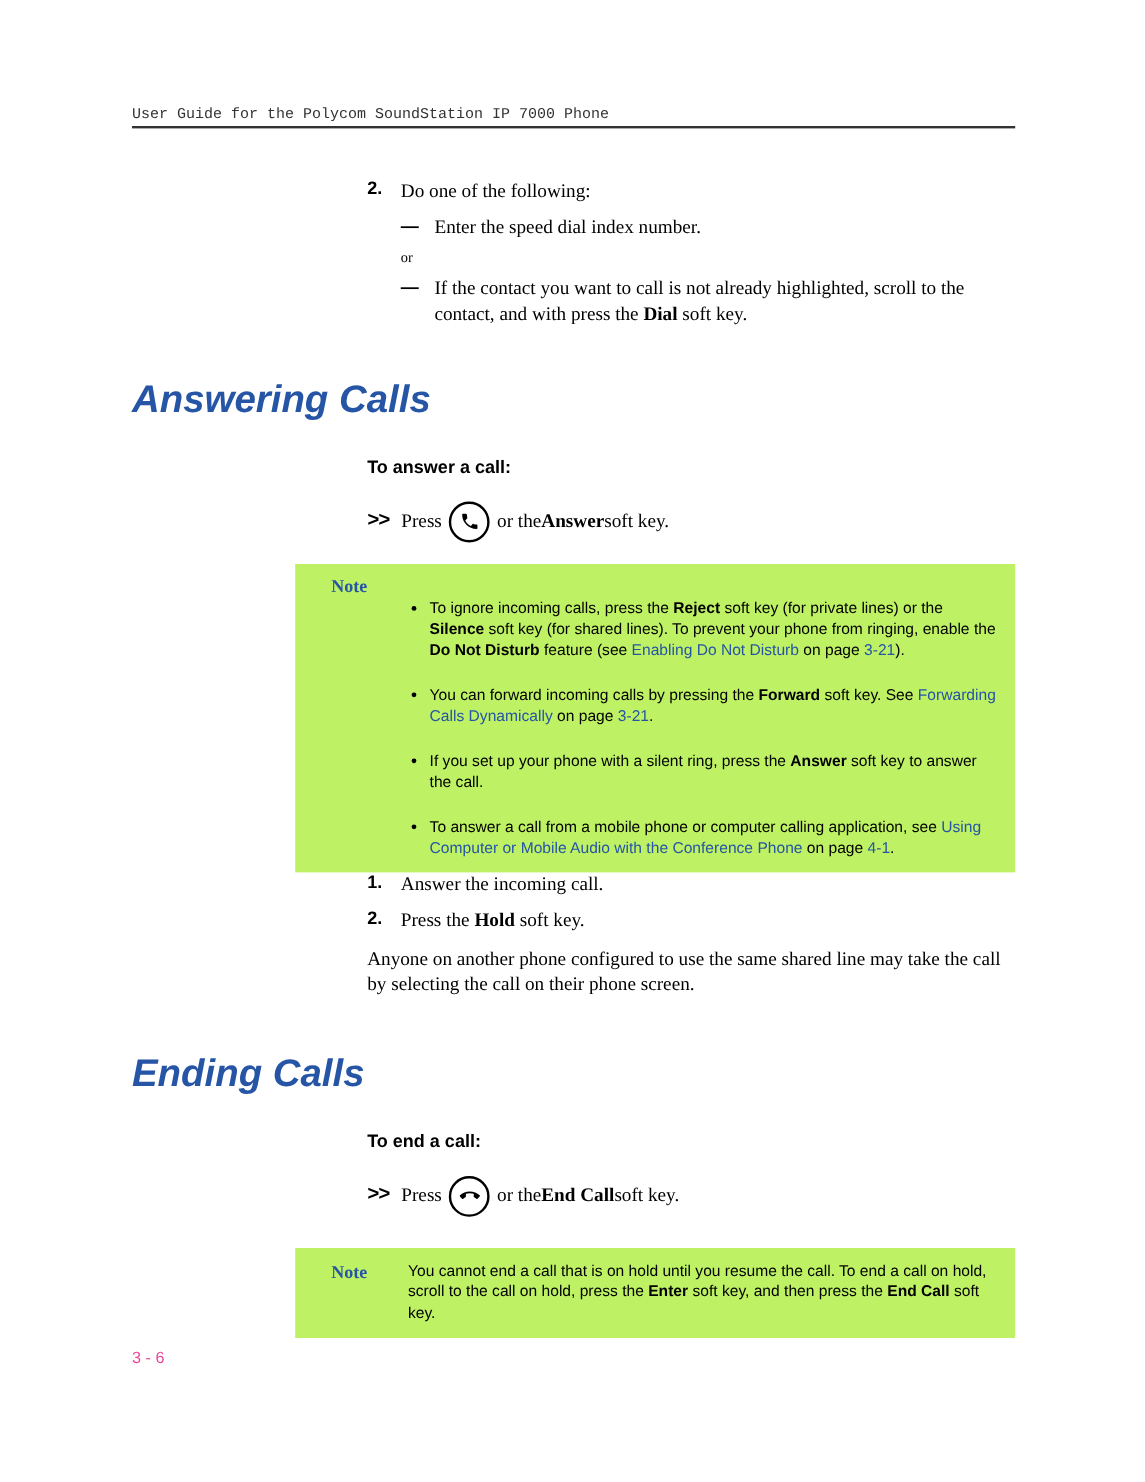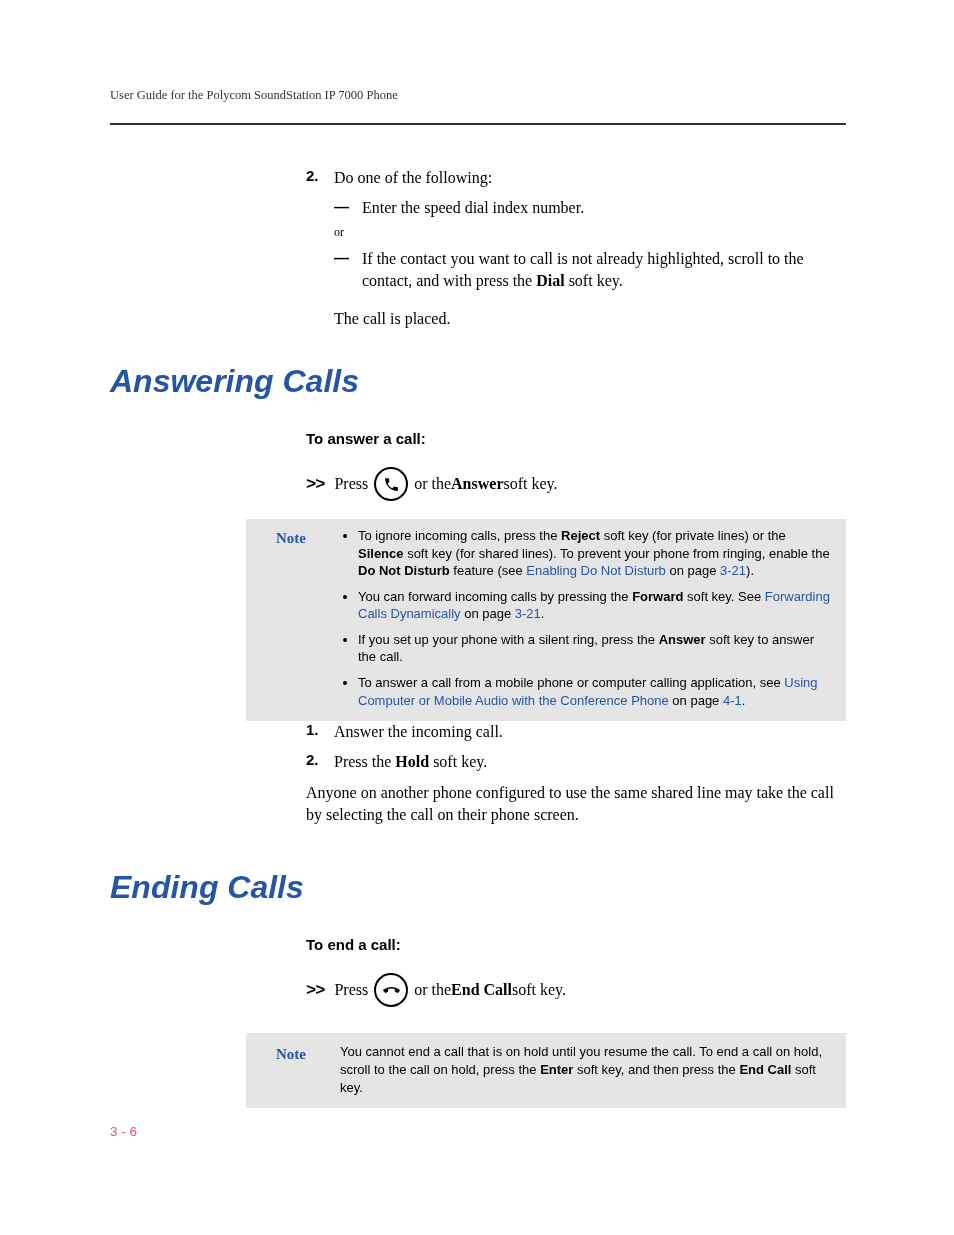--- a/index.html
+++ b/index.html
@@ -10,24 +10,24 @@
     color: #000;
   }
   .page {
     width: 954px;
     height: 1235px;
     position: relative;
     box-sizing: border-box;
     padding: 88px 108px 0 110px;
   }
   .running-header {
-    font-family: Liberation Serif, serif;
+    font-family: Liberation Mono, monospace;
     font-size: 12.5px;
     color: #333;
-    padding-bottom: 20px;
+    padding-bottom: 3px;
   }
   .header-rule {
     border: none;
     border-top: 2px solid #333;
     margin: 0 0 42px 0;
   }
   .content-col {
     margin-left: 196px;
   }
   .ol-item {
@@ -102,21 +102,21 @@
     border-radius: 50%;
     margin: 0 6px;
     vertical-align: middle;
   }
   .icon-btn svg {
     width: 17px;
     height: 17px;
   }
   .note-block {
     display: flex;
-    background: #e5e5e5;
+    background: #bef264;
     margin-left: -60px;
     margin-top: 18px;
     padding: 8px 16px 12px 12px;
   }
   .note-block.small {
     padding: 10px 20px 12px 12px;
   }
   .note-label {
     font-family: "Times New Roman", serif;
     font-weight: bold;
@@ -132,20 +132,21 @@
     font-size: 13px;
     line-height: 1.35;
     flex: 1;
   }
   .note-body ul {
     margin: 0;
     padding-left: 18px;
   }
   .note-body li {
     margin-bottom: 8px;
+    margin-top: 20px;
   }
   .link {
     color: #2655a5;
   }
   .page-num {
     font-family: "Trebuchet MS", Arial, sans-serif;
     font-size: 13.5px;
     color: #ec4899;
     position: absolute;
     left: 110px;
@@ -173,21 +174,20 @@
         </div>
         <div class="or-text">or</div>
         <div class="sub-item">
           <div class="sub-bullet">—</div>
           <div>
             <span>If the contact you want to call is not already highlighted, scroll to the contact, and with press the </span><b>Dial</b><span> soft key.</span>
           </div>
         </div>
       </div>
     </div>
-    <div class="para" style="margin-left:28px;">The call is placed.</div>
   </div>
 
   <div class="h2">Answering Calls</div>
 
   <div class="content-col">
     <div class="subhead">To answer a call:</div>
 
     <div class="step-line">
       <span class="chevrons">&gt;&gt;</span>
       <span>Press</span>

